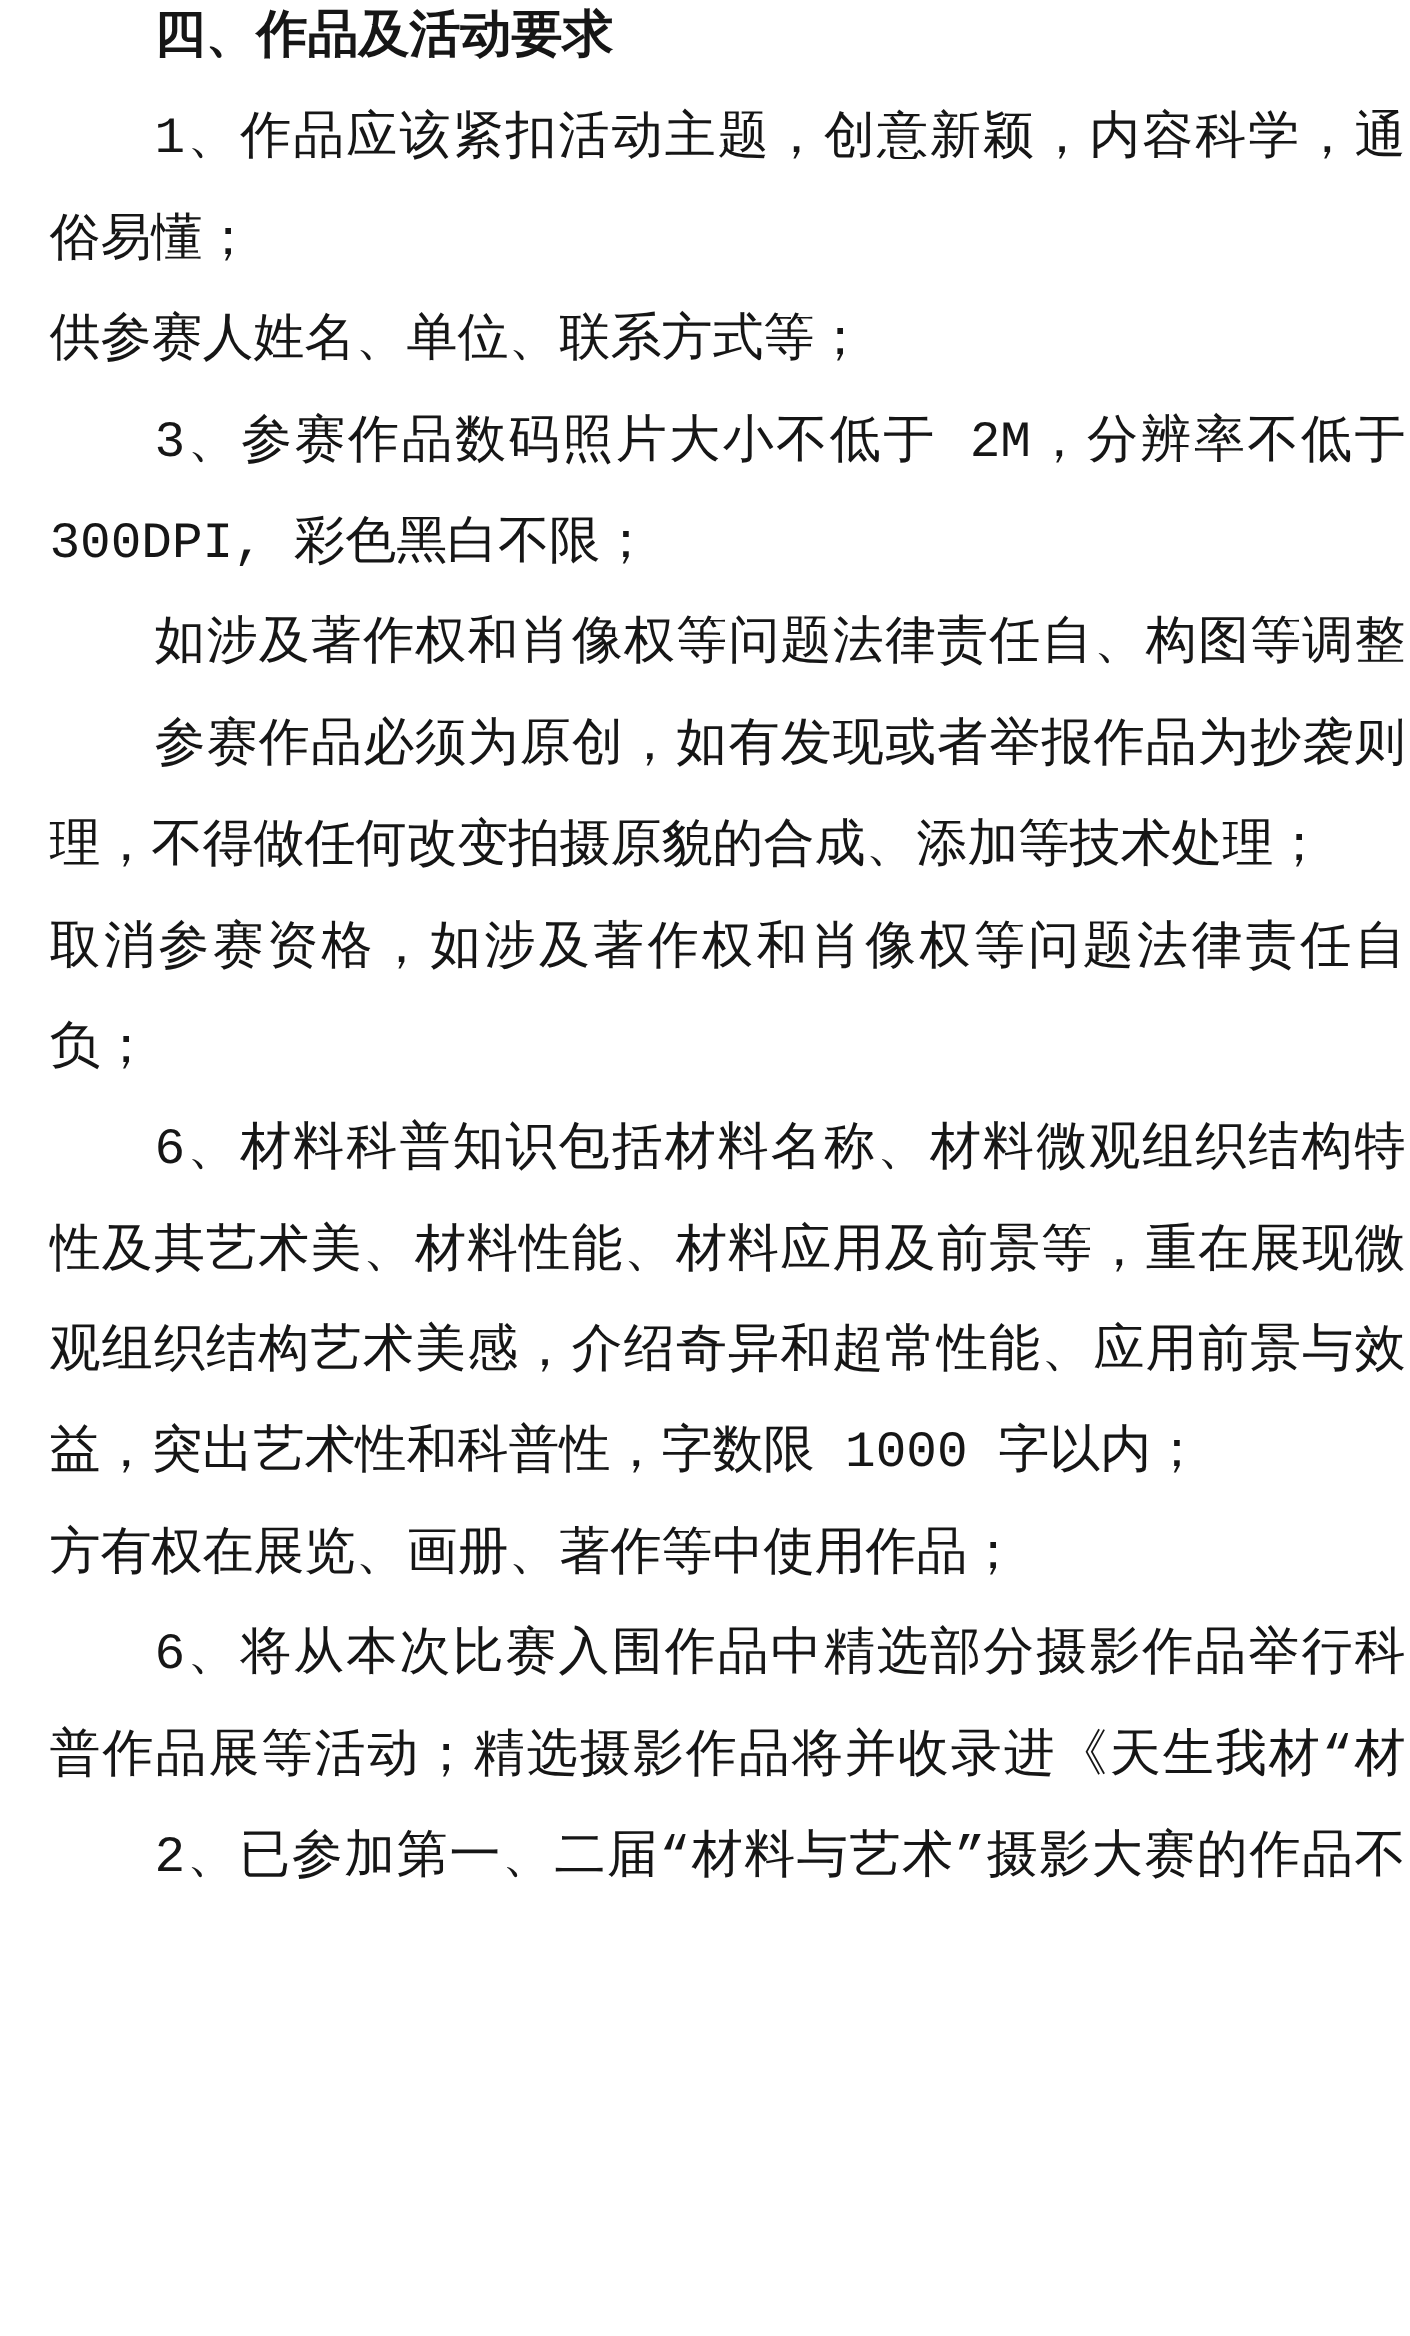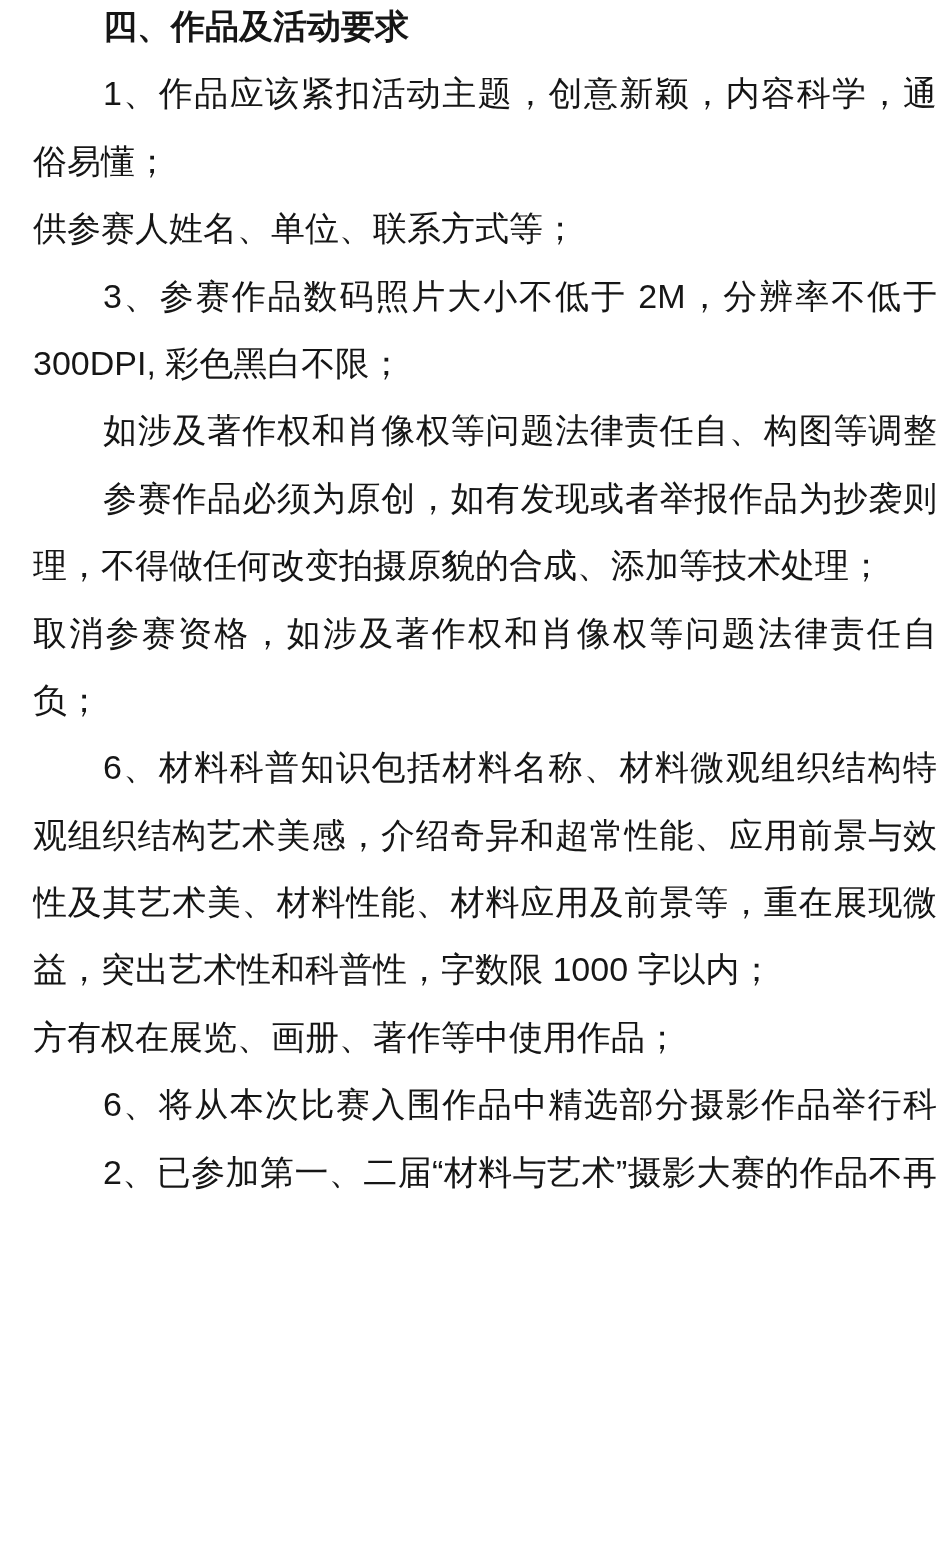--- a/index.html
+++ b/index.html
@@ -6,21 +6,21 @@
     margin: 0;
     padding: 0;
     background: #ffffff;
   }
   .page {
     position: relative;
     width: 940px;
     height: 1557px;
     background: #ffffff;
     overflow: hidden;
-    font-family: Liberation Sans, sans-serif;
+    font-family: Liberation Mono, monospace;
     color: #161616;
   }
   .text-column {
     position: absolute;
     left: 33px;
     top: -7px;
     width: 904px;
     font-size: 34px;
     line-height: 67.4px;
   }
@@ -53,20 +53,21 @@
     <div class="line">俗易懂；</div>
     <div class="line">供参赛人姓名、单位、联系方式等；</div>
     <div class="line ind jf">3、参赛作品数码照片大小不低于 2M，分辨率不低于</div>
     <div class="line">300DPI, 彩色黑白不限；</div>
     <div class="line ind jf">如涉及著作权和肖像权等问题法律责任自、构图等调整处</div>
     <div class="line ind jf">参赛作品必须为原创，如有发现或者举报作品为抄袭则</div>
     <div class="line">理，不得做任何改变拍摄原貌的合成、添加等技术处理；</div>
     <div class="line jf">取消参赛资格，如涉及著作权和肖像权等问题法律责任自</div>
     <div class="line">负；</div>
     <div class="line ind jf">6、材料科普知识包括材料名称、材料微观组织结构特</div>
+    <div class="line jf">性及其艺术美、材料性能、材料应用及前景等，重在展现微</div>
     <div class="line jf">观组织结构艺术美感，介绍奇异和超常性能、应用前景与效</div>
-    <div class="line jf">性及其艺术美、材料性能、材料应用及前景等，重在展现微</div>
     <div class="line">益，突出艺术性和科普性，字数限 1000 字以内；</div>
     <div class="line">方有权在展览、画册、著作等中使用作品；</div>
     <div class="line ind jf">6、将从本次比赛入围作品中精选部分摄影作品举行科</div>
+    <div class="line jf">普作品展等活动；精选摄影作品将并收录进《天生我材“材</div>
     <div class="line ind jf">2、已参加第一、二届“材料与艺术”摄影大赛的作品不再</div>
   </div>
 </div>
 
 </body></html>

